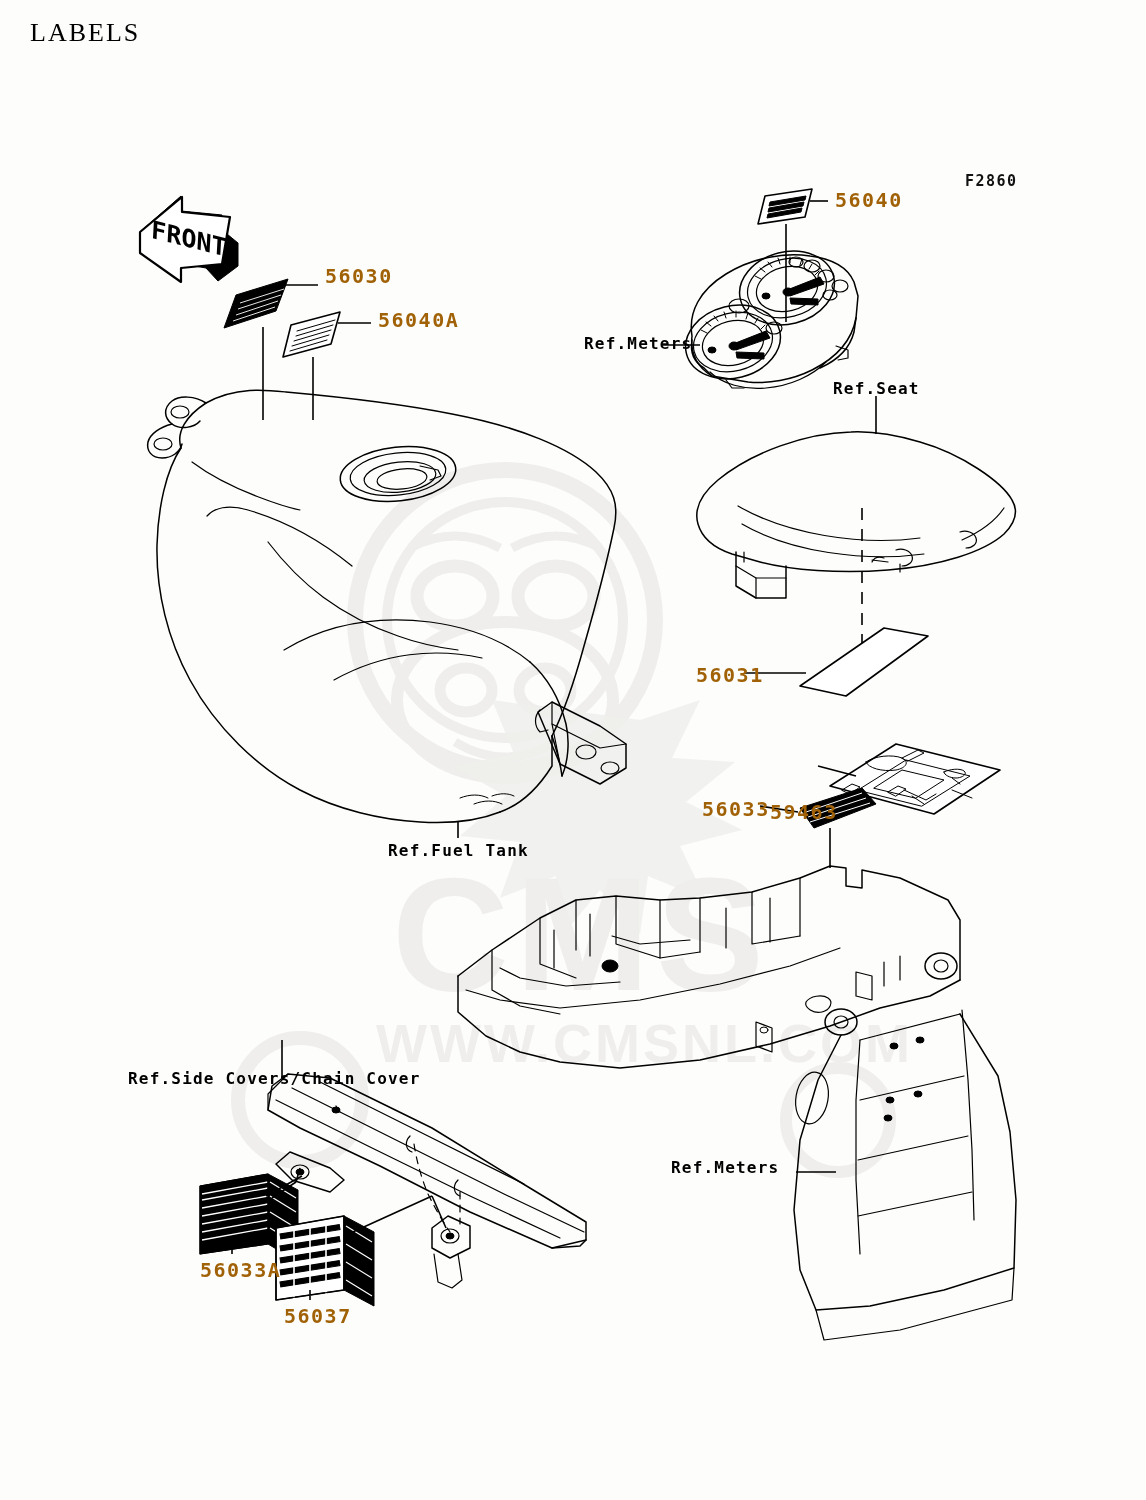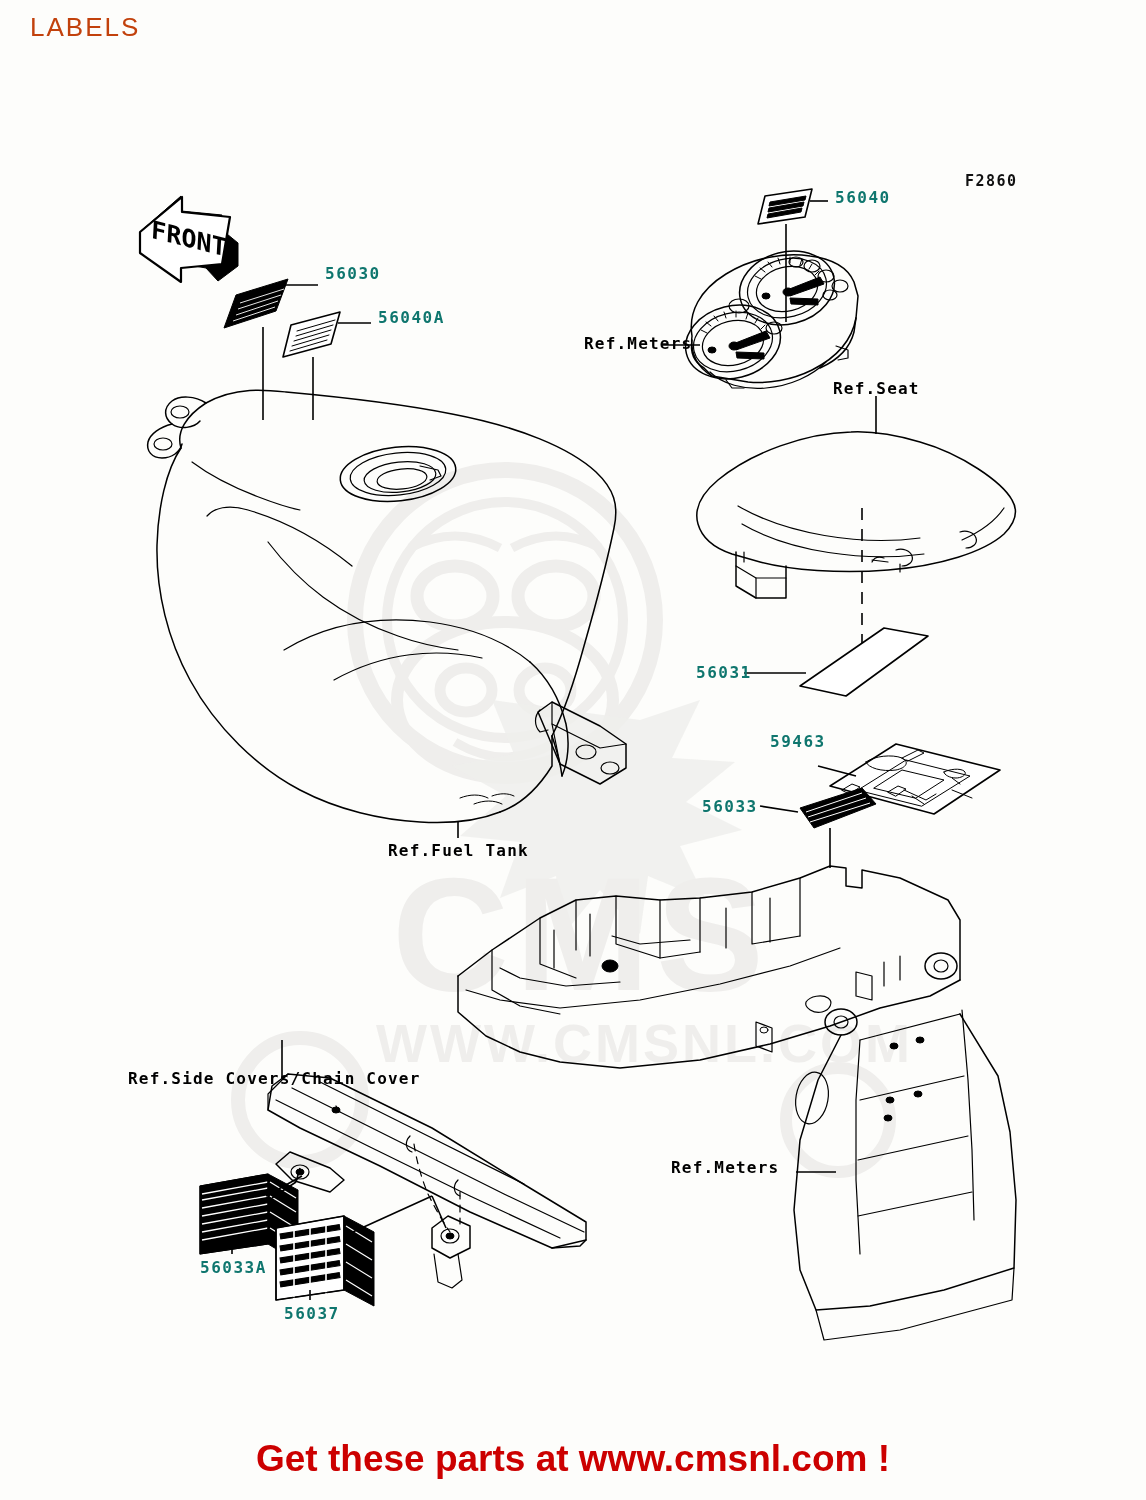--- a/index.html
+++ b/index.html
@@ -5,42 +5,42 @@
   html,body{margin:0;padding:0;background:#ffffff;}
   body{
     width:1146px;height:1500px;position:relative;overflow:hidden;
     background:#fdfdfb;
     font-family:"Liberation Sans",sans-serif;
   }
   #stage{position:absolute;inset:0;}
 
   
   .page-title{
-    position:absolute;left:30px;top:12px;
-    font-family:Liberation Sans, sans-serif;
-    font-size:26px;letter-spacing:2px;color:#c2410c;font-weight:400;
+    position:absolute;left:30px;top:18px;
+    font-family:Liberation Serif, serif;
+    font-size:26px;letter-spacing:2px;color:#000000;font-weight:400;
   }
   .diagram-code{
     position:absolute;left:965px;top:172px;
     font-family:"DejaVu Sans Mono",monospace;
     font-size:15px;letter-spacing:1.5px;color:#111;font-weight:700;
   }
 
   
   .footer-cta{
     position:absolute;left:0;right:0;top:1438px;text-align:center;
     font-family:"Liberation Sans",sans-serif;
     font-size:37px;font-weight:700;color:#cc0000;letter-spacing:0px;
   }
 
   
   .callout{
     position:absolute;
     font-family:"DejaVu Sans Mono",monospace;
-    font-size:16px;font-weight:700;color:#0f766e;
+    font-size:20px;font-weight:700;color:#a16207;
     letter-spacing:1.5px;white-space:nowrap;
   }
   .reftext{
     position:absolute;
     font-family:"DejaVu Sans Mono",monospace;
     font-size:16px;font-weight:700;color:#000;
     letter-spacing:1.2px;white-space:nowrap;
   }
 
   
@@ -470,25 +470,24 @@
     <path class="leader" d="M432 1196 L446 1228"></path>
   </svg>
 
   <div class="page-title">LABELS</div>
   <div class="diagram-code">F2860</div>
 
   <div class="callout" style="left:325px;top:264px;">56030</div>
   <div class="callout" style="left:378px;top:308px;">56040A</div>
   <div class="callout" style="left:835px;top:188px;">56040</div>
   <div class="callout" style="left:696px;top:663px;">56031</div>
-  <div class="callout" style="left:770px;top:732px;">59463</div>
+  <div class="callout" style="left:770px;top:800px;">59463</div>
   <div class="callout" style="left:694px;top:797px;margin-left:8px;">56033</div>
   <div class="callout" style="left:200px;top:1258px;">56033A</div>
   <div class="callout" style="left:284px;top:1304px;">56037</div>
 
   <div class="reftext" style="left:572px;top:334px;margin-left:12px;">Ref.Meters</div>
   <div class="reftext" style="left:833px;top:379px;">Ref.Seat</div>
   <div class="reftext" style="left:388px;top:841px;">Ref.Fuel Tank</div>
   <div class="reftext" style="left:128px;top:1021px;margin-top:48px;">Ref.Side Covers/Chain Cover</div>
   <div class="reftext" style="left:671px;top:1158px;">Ref.Meters</div>
 
-  <div class="footer-cta">Get these parts at www.cmsnl.com !</div>
 </div>
 
 </body></html>

